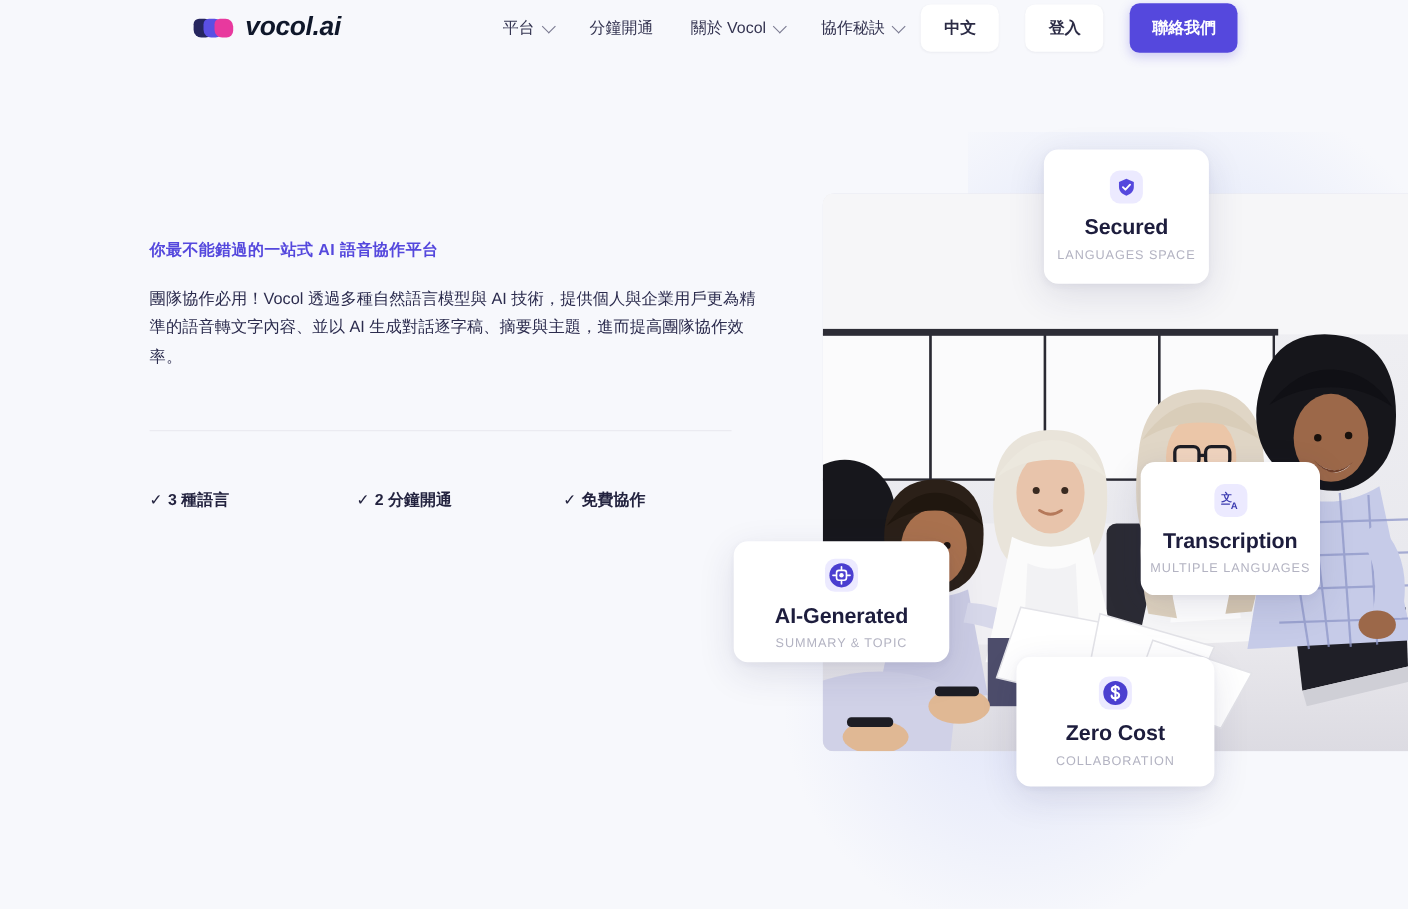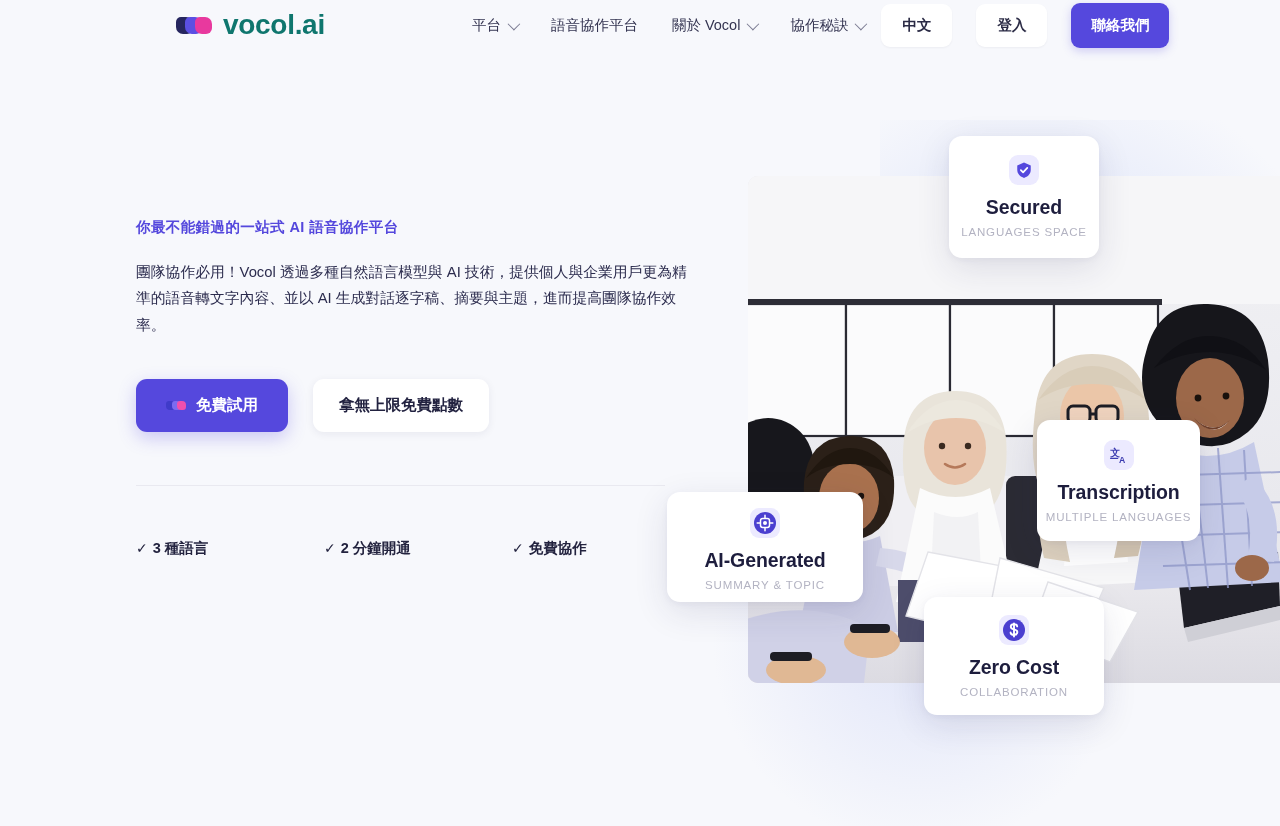--- a/index.html
+++ b/index.html
@@ -64,24 +64,25 @@
     position: absolute;
     width: 17px;
     height: 17px;
     border-radius: 5px 7px 6px 7px;
     top: 0;
   }
   .brand-mark i.b1 { left: 0;  background: #26265f; }
   .brand-mark i.b2 { left: 9px;  background: #5b4fe3; }
   .brand-mark i.b3 { left: 19px; background: #e8399e; }
   .brand-text {
-    font-size: 28px;
-    font-weight: 700;
-    color: #0f766e;
+    font-size: 24px;
+    font-weight: 700;
+    color: #0f172a;
     letter-spacing: -0.3px;
+    font-style: italic;
   }
 
   .nav-links {
     display: flex;
     align-items: center;
     gap: 0;
     margin-left: 130px;
   }
   .nav-item {
     display: flex;
@@ -309,21 +310,21 @@
   </div>
 
   <div class="nav-links">
 
     <div class="nav-item">
       <span>平台</span>
       <span class="chev"></span>
     </div>
 
     <div class="nav-item">
-      <span>語音協作平台</span>
+      <span>分鐘開通</span>
     </div>
 
     <div class="nav-item">
       <span>關於 Vocol</span>
       <span class="chev"></span>
     </div>
 
     <div class="nav-item">
       <span>協作秘訣</span>
       <span class="chev"></span>
@@ -467,31 +468,20 @@
   </svg>
 </div>
 
 <section class="hero">
 
   <div class="eyebrow">你最不能錯過的一站式 AI 語音協作平台</div>
 
 
   <p class="lede">團隊協作必用！Vocol 透過多種自然語言模型與 AI 技術，提供個人與企業用戶更為精準的語音轉文字內容、並以 AI 生成對話逐字稿、摘要與主題，進而提高團隊協作效率。</p>
 
-  <div class="cta-row">
-    <button class="btn btn-trial">
-      <span class="mini-mark">
-        <i class="m1"></i>
-          <i class="m2"></i>
-          <i class="m3"></i>
-      </span>
-      <span>免費試用</span>
-    </button>
-    <button class="btn btn-secondary">拿無上限免費點數</button>
-  </div>
 
   <div class="divider"></div>
 
   <div class="feature-row">
     <div class="feature">
       <span class="check">✓</span>
       <span>3 種語言</span>
     </div>
     <div class="feature">
       <span class="check">✓</span>

